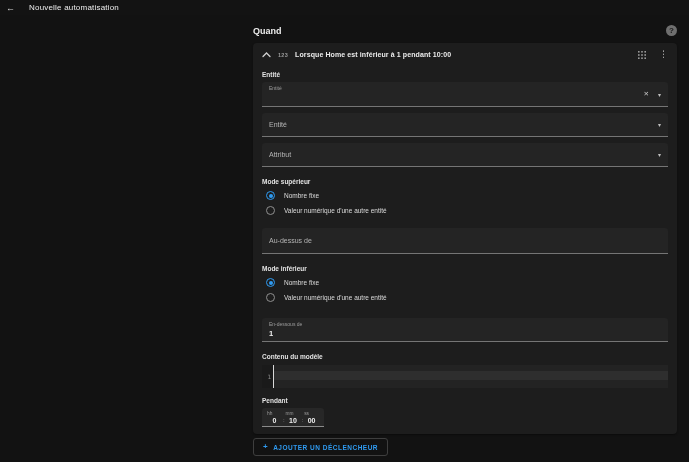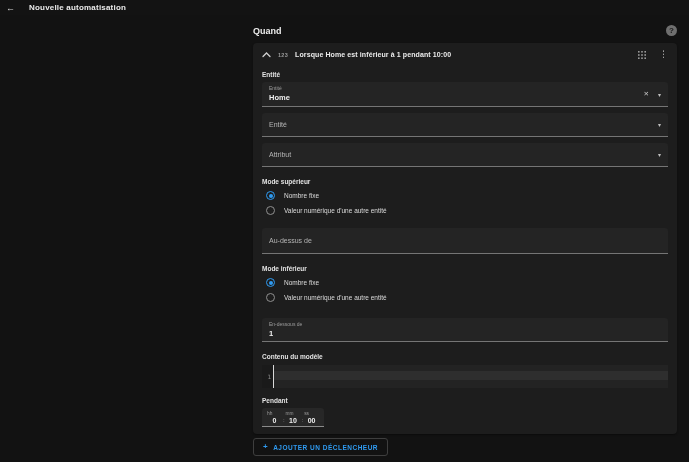--- a/index.html
+++ b/index.html
@@ -8,21 +8,21 @@
     background:#121212;
     font-family:"Liberation Sans", sans-serif;
     overflow:hidden;
     position:relative;
     color:#e8e8e8;
     --accent:#2f9bf2;
   }
   
   .appbar { height:15px; display:flex; align-items:center; padding-left:6px; background:#131313; }
   .back { font-size:9px; color:#d6d6d6; width:16px; cursor:pointer; }
-  .appbar-title { font-size:8px; font-weight:bold; color:#ececec; margin-left:7px; letter-spacing:.2px; }
+  .appbar-title { font-size:8px; font-weight:normal; color:#ececec; margin-left:7px; letter-spacing:.2px; }
 
   
   .content { position:absolute; left:253px; top:0; width:424px; }
   .heading-row { margin-top:25px; display:flex; justify-content:space-between; align-items:center;text-align:center; }
   .heading { font-size:9px; font-weight:bold; color:#ececec; }
   .help { width:11px; height:11px; border-radius:50%; background:#6f6f6f; color:#1a1a1a;
           font-size:8px; font-weight:bold; display:flex; align-items:center; justify-content:center; cursor:pointer; }
 
   
   .card { margin-top:7px; background:#1d1d1d; border-radius:4px; padding:0 9px 7px 9px;
@@ -131,21 +131,20 @@
           </g>
         </svg>
       </span>
       <span class="kebab">⋮</span>
     </div>
 
     <div class="section-label">Entité</div>
 
     <div class="tf tf-filled">
       <div class="float-label">Entité</div>
-      <div class="tf-value">Home</div>
       <div class="trailing">
         <span class="x-icon">✕</span>
         <span class="caret">▾</span>
       </div>
     </div>
 
     <div class="tf tf-select">
       <span class="select-label">Entité</span>
       <span class="caret">▾</span>
     </div>

